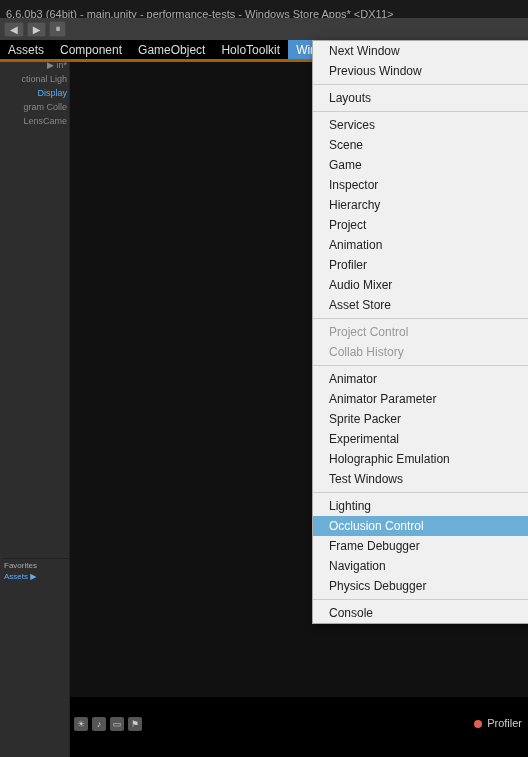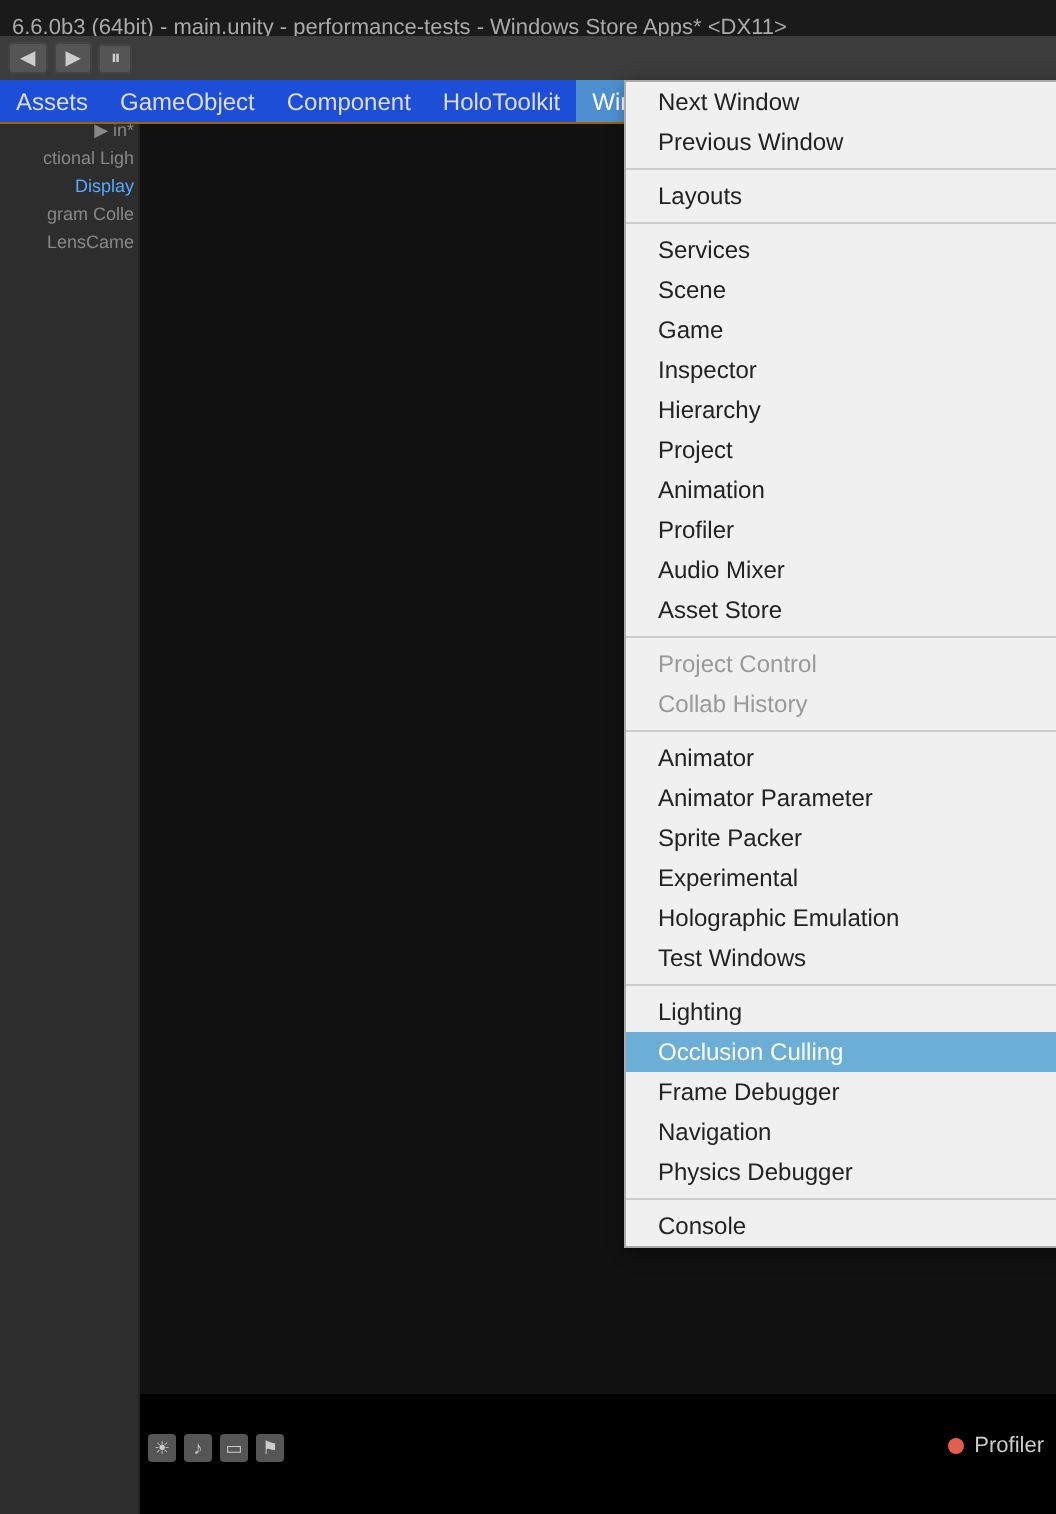--- a/index.html
+++ b/index.html
@@ -22,25 +22,25 @@
       padding: 20px 6px;
       height: 18px;
       display: flex;
       align-items: flex-end;
       white-space: nowrap;
       overflow: hidden;
     }
 
     
     #menu-bar {
-      background: #1d4ed8;
+      background: #000000;
       height: 22px;
       display: flex;
       align-items: center;
-      border-bottom: 1px solid #a16207;
+      border-bottom: 3px solid #a16207;
       position: relative;
       z-index: 100;
     }
     .menu-item {
       padding: 2px 8px;
       cursor: pointer;
       height: 100%;
       display: flex;
       align-items: center;
       color: #ddd;
@@ -246,24 +246,24 @@
   <button class="tb-btn">◀</button>
   <button class="tb-btn">▶</button>
   <button class="tb-btn">⏸</button>
 </div>
 
 <div id="menu-bar">
   <div class="menu-item">
     <span>Assets</span>
   </div>
   <div class="menu-item">
+    <span>Component</span>
+  </div>
+  <div class="menu-item">
     <span>GameObject</span>
-  </div>
-  <div class="menu-item">
-    <span>Component</span>
   </div>
   <div class="menu-item">
     <span>HoloToolkit</span>
   </div>
   <div class="menu-item active">
     <span>Window</span>
   </div>
   <div class="menu-item">
     <span>Help</span>
   </div>
@@ -271,20 +271,24 @@
 
 <div id="main-area">
 
   <div id="left-panel">
     <div class="lp-text">Q: All</div>
     <div class="lp-text">▶ in*</div>
     <div class="lp-text">ctional Ligh</div>
     <div class="lp-text lp-highlight">Display</div>
     <div class="lp-text">gram Colle</div>
     <div class="lp-text">LensCame</div>
+    <div class="assets-bar" style="position:relative; margin-top: 430px; padding: 2px 2px;">
+      <div style="font-size:8px; color:#aaa; margin-bottom:2px;">Favorites</div>
+      <div style="font-size:8px; color:#6af;">Assets ▶</div>
+    </div>
   </div>
 
   <div id="scene-area">
     <div class="balls-container">
 
       <div class="ball" style="width:70px;height:70px;top:20px;right:10px;"></div>
       <div class="ball" style="width:55px;height:55px;top:60px;right:65px;"></div>
       <div class="ball" style="width:45px;height:45px;top:10px;right:70px;"></div>
 
       <div class="ball" style="width:65px;height:65px;top:160px;right:5px;"></div>
@@ -382,21 +386,21 @@
         <span>Holographic Emulation</span>
       </div>
       <div class="dd-item">
         <span>Test Windows</span>
       </div>
       <div class="dd-separator"></div>
       <div class="dd-item">
         <span>Lighting</span>
       </div>
       <div class="dd-item highlighted">
-        <span>Occlusion Culling</span>
+        <span>Occlusion Control</span>
       </div>
       <div class="dd-item">
         <span>Frame Debugger</span>
       </div>
       <div class="dd-item">
         <span>Navigation</span>
       </div>
       <div class="dd-item">
         <span>Physics Debugger</span>
       </div>

